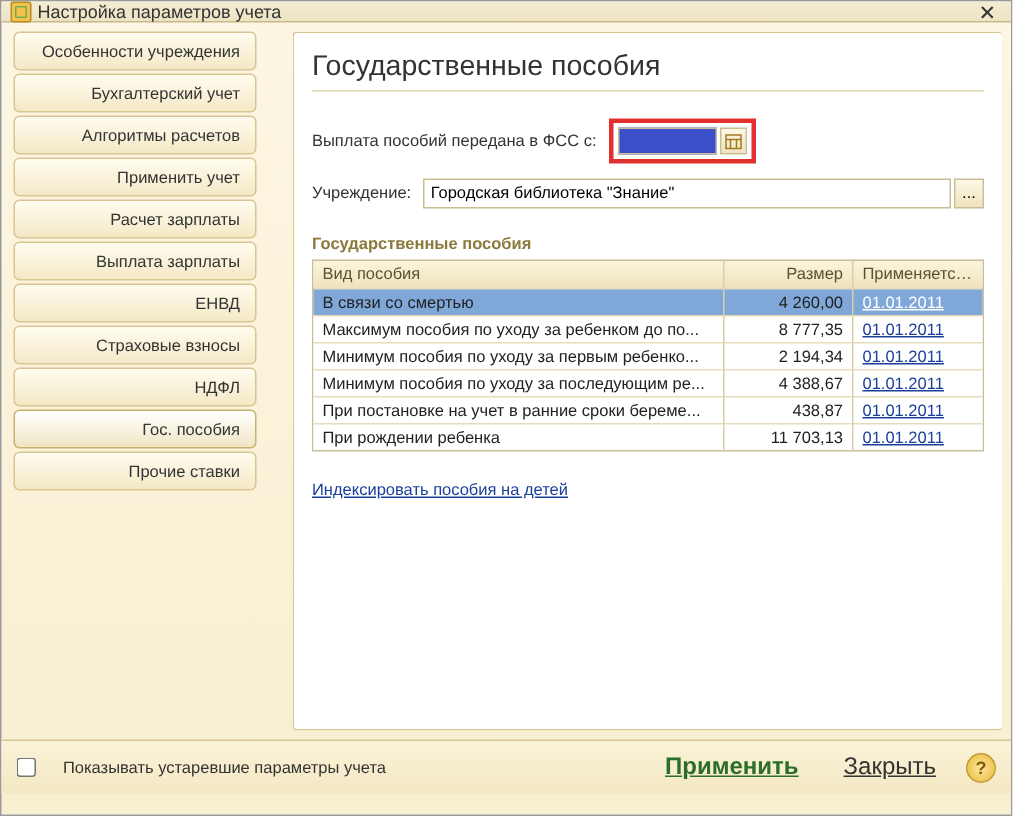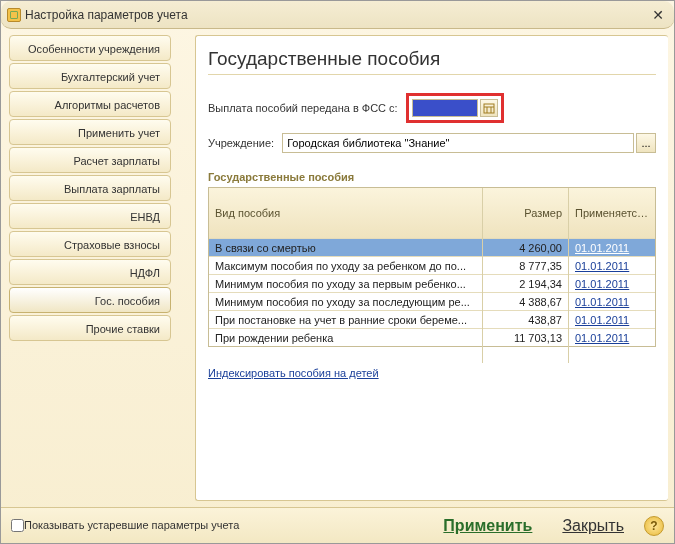--- a/index.html
+++ b/index.html
@@ -1,18 +1,18 @@
 <!DOCTYPE html>
 <html><head>
 <meta charset="utf-8">
 <style>
   * { box-sizing: border-box; margin: 0; padding: 0; }
   body { font-family: Arial, sans-serif; font-size: 11px; background: #fff; }
   .window { width: 675px; height: 544px; background: linear-gradient(#fdf6e3, #f8eed0); border: 1px solid #999; position: relative; }
-  .titlebar { height: 28px; background: linear-gradient(#f5edd3, #ede3c3); border-bottom: 1px solid #c9b98a; display: flex; align-items: center; padding: 0 6px; font-size: 12px; color: #333; border-radius: 10px; }
+  .titlebar { height: 14px; background: linear-gradient(#f5edd3, #ede3c3); border-bottom: 1px solid #c9b98a; display: flex; align-items: center; padding: 0 6px; font-size: 12px; color: #333; }
   .titlebar .ticon { width: 14px; height: 14px; margin-right: 4px; background: #f3c24a; border: 1px solid #b88a2a; border-radius: 2px; position: relative; }
   .titlebar .ticon::after { content: ""; position: absolute; top: 2px; left: 2px; width: 6px; height: 6px; border: 1px solid #7a5; border-radius: 1px; }
   .titlebar .close { margin-left: auto; font-size: 14px; color: #333; cursor: pointer; padding: 0 4px; }
   .body { display: flex; height: 478px; }
   .sidebar { width: 178px; padding: 6px 4px; }
   .side-item { height: 26px; line-height: 26px; padding: 0 10px; margin: 0 4px 2px 4px; border: 1px solid #d7c692; border-radius: 4px; background: linear-gradient(#fffcef, #f4e9c7); color: #333; cursor: pointer; white-space: nowrap; overflow: hidden; text-overflow: ellipsis; text-align: right; }
   .side-item.active { background: linear-gradient(#fff, #f0e6c4); border-color: #c7b270; }
   .main { flex: 1; background: #fff; border-left: 1px solid #d7c692; border-top: 1px solid #d7c692; border-bottom: 1px solid #d7c692; margin: 6px 6px 6px 16px; border-radius: 3px; padding: 12px 12px 8px 12px; display: flex; flex-direction: column; }
   .h1 { font-size: 19px; font-weight: normal; color: #333; margin-bottom: 4px; }
   .hr { height: 1px; background: #e2d6ab; margin-bottom: 18px; }
@@ -20,36 +20,36 @@
   .lbl { color: #333; margin-right: 8px; }
   .inst-input { flex: 1; height: 20px; border: 1px solid #c8bd95; background: #fff; padding: 0 4px; font-size: 11px; display: flex; align-items: center; }
   .dots-btn { width: 20px; height: 20px; border: 1px solid #c8bd95; background: linear-gradient(#fdf8e6,#efe4bf); margin-left: 2px; text-align: center; line-height: 18px; cursor: pointer; font-size: 11px; }
   .date-wrap { display: inline-flex; border: 3px solid #e03030; padding: 3px; }
   .date-input { width: 66px; height: 18px; border: 1px solid #c8bd95; background: #3a4fc9; }
   .cal-btn { width: 18px; height: 18px; border: 1px solid #c8bd95; background: linear-gradient(#fdf8e6,#efe4bf); margin-left: 2px; display: flex; align-items: center; justify-content: center; cursor: pointer; }
   .cal-btn svg { width: 12px; height: 12px; }
   .section-title { color: #8a7a3b; font-weight: bold; margin-top: 8px; margin-bottom: 4px; }
   .table { border: 1px solid #c8bd95; }
   .thead { display: flex; background: linear-gradient(#fbf4dc,#efe3be); }
-  .th, .td { border-right: 1px solid #d9cfa7; padding: 19px 6px; white-space: nowrap; overflow: hidden; text-overflow: ellipsis; }
+  .th, .td { border-right: 1px solid #d9cfa7; padding: 3px 6px; white-space: nowrap; overflow: hidden; text-overflow: ellipsis; }
   .th { color: #5a5230; font-size: 11px; }
   .th:last-child, .td:last-child { border-right: none; }
   .col-name { flex: 1; }
   .col-size { width: 86px; text-align: right; }
   .col-date { width: 86px; }
   .tbody .tr { display: flex; border-top: 1px solid #e5dcbb; height: 18px; align-items: center; background: #fff; }
   .tbody .tr.sel { background: #7fa8d9; color: #fff; }
   .tbody .tr.sel .td a { color: #fff; }
   .td { font-size: 11px; color: #222; }
   .td.col-size { text-align: right; }
   .td.col-date a { color: #1a3f99; text-decoration: underline; cursor: pointer; }
   .link-row { margin-top: 20px; }
   .link-row a { color: #1a3f99; text-decoration: underline; cursor: pointer; font-size: 11px; }
   .footer { height: 36px; border-top: 1px solid #d7c692; display: flex; align-items: center; padding: 0 10px; background: linear-gradient(#fbf3d9,#f3e8c3); }
-  .chk { display: flex; gap: 0; color: #333; }
+  .chk { display: flex; align-items: center; gap: 18px; color: #333; }
   .chk input { width: 13px; height: 13px; }
   .footer .spacer { flex: 1; }
   .fbtn { height: 22px; padding: 0 12px; border: 1px solid #c7b270; border-radius: 3px; background: linear-gradient(#fffcef,#f1e6c2); margin-left: 6px; cursor: pointer; font-size: 16px; color: #333; }
   .fbtn.primary { color: #2a6e2a; font-weight: bold; text-decoration: underline; border: none; background: transparent; }
   .fbtn.plain { border: none; background: transparent; text-decoration: underline; }
   .help { width: 20px; height: 20px; border-radius: 50%; background: radial-gradient(#ffe79a,#e8b93a); border: 1px solid #c49a2e; color: #7a5a0a; font-weight: bold; text-align: center; line-height: 18px; margin-left: 8px; cursor: pointer; font-size: 12px; }
 </style>
 </head>
 <body>
 

